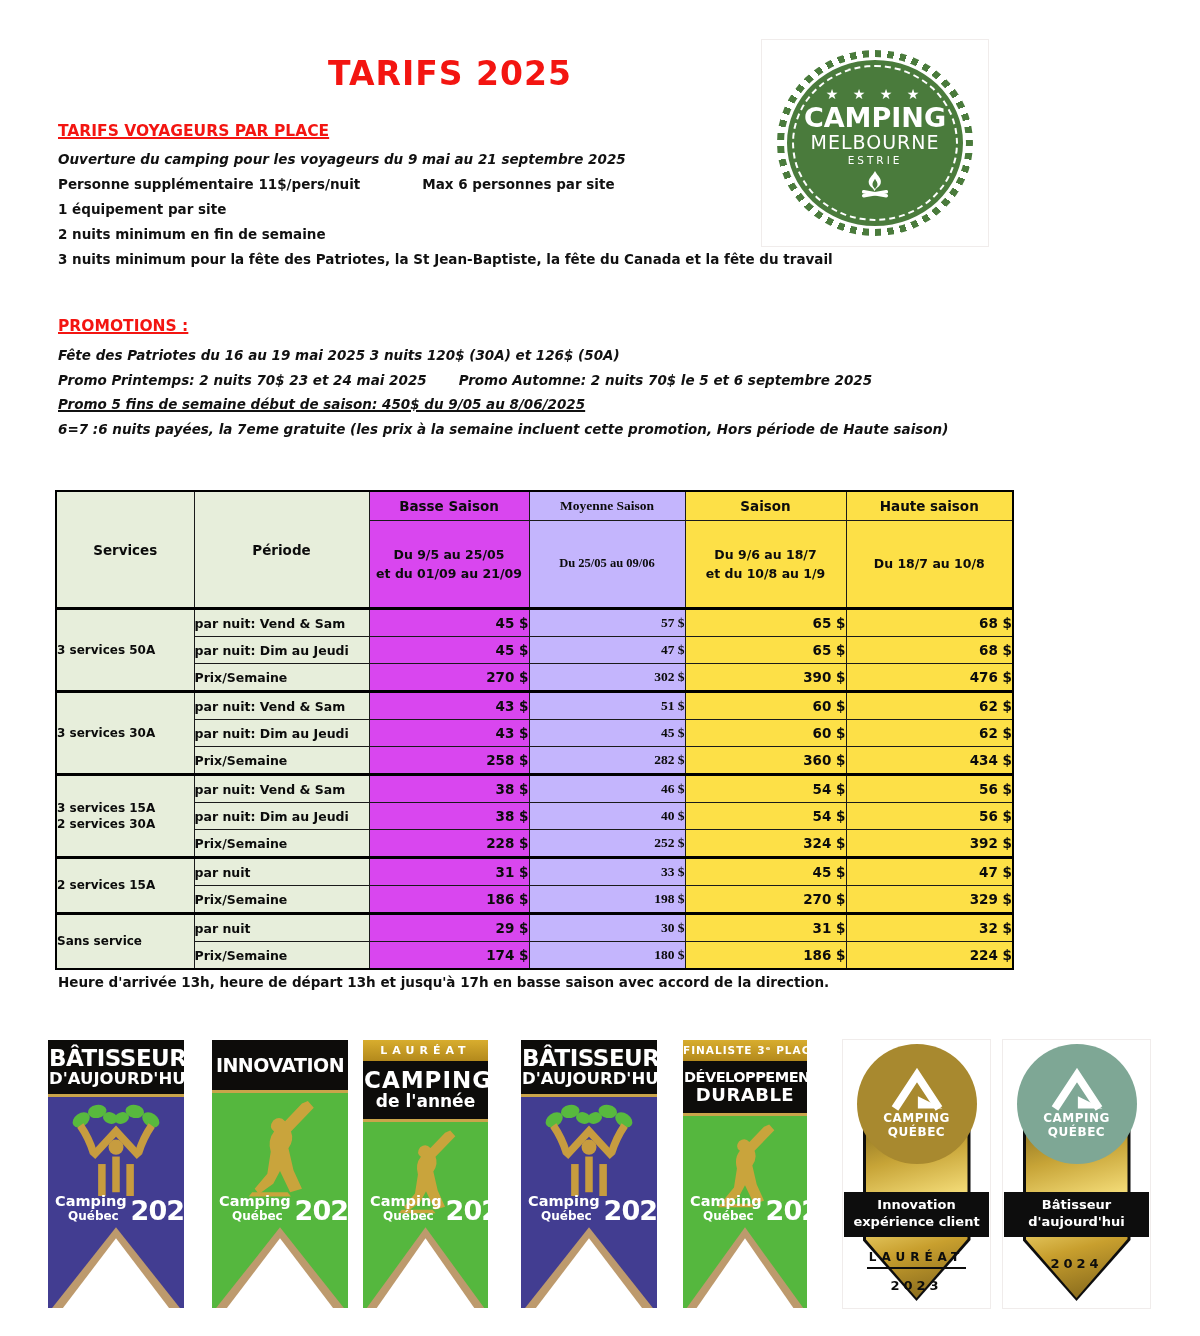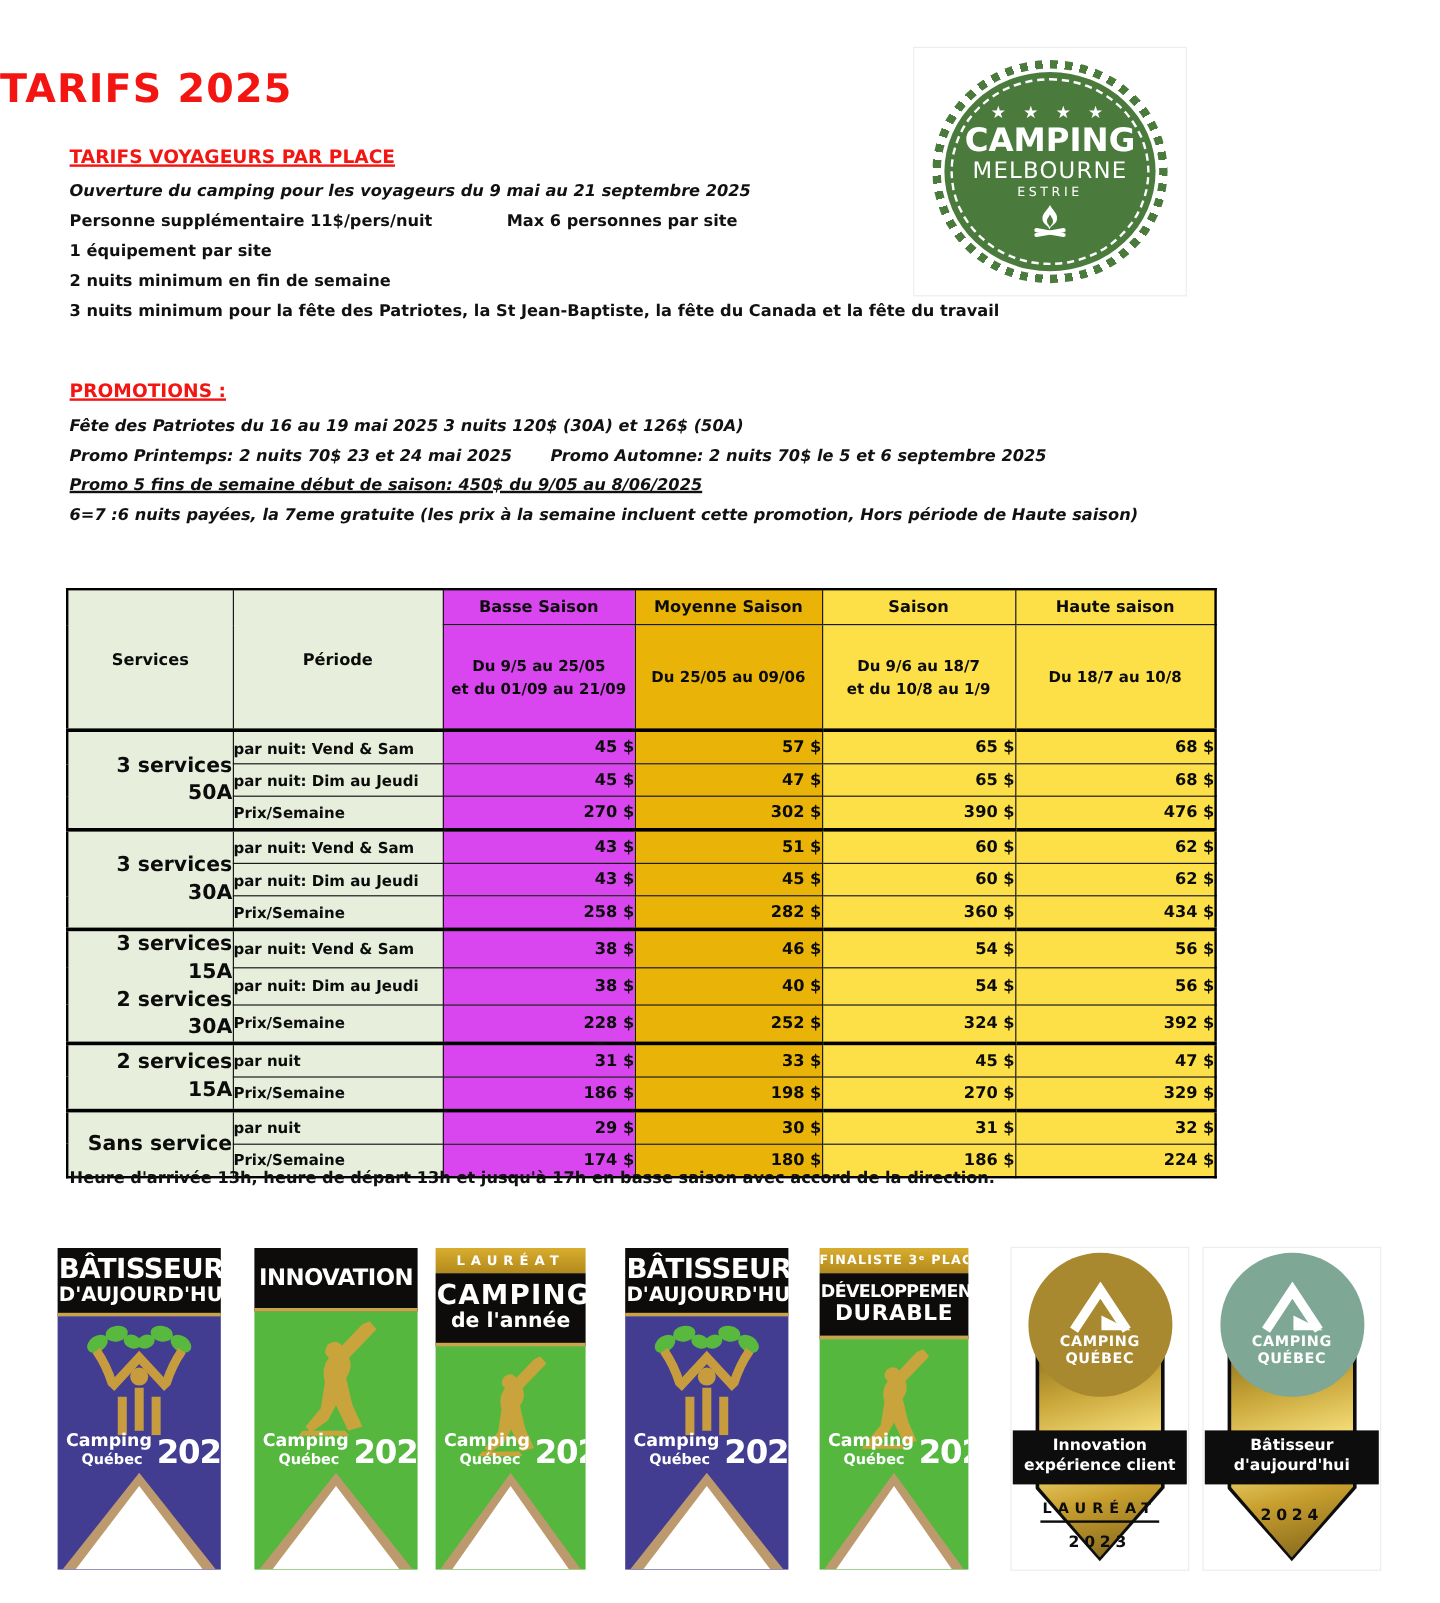--- a/index.html
+++ b/index.html
@@ -1,21 +1,21 @@
 <!DOCTYPE html>
 <html><head>
 <meta charset="utf-8">
 <style>
   html,body{margin:0;padding:0;background:#fff;}
   .page{position:relative;width:1200px;height:1336px;background:#fff;
         font-family:"DejaVu Sans",sans-serif;color:#111;overflow:hidden;}
   .pre{white-space:pre-line;}
 
   
-  .title{position:absolute;top:54px;left:0;width:900px;text-align:left;
+  .title{position:absolute;top:54px;left:0;width:900px;text-align:center;
          font-size:33px;font-weight:bold;color:#f31511;letter-spacing:1px;}
 
   
   .logo-box{position:absolute;left:762px;top:40px;width:226px;height:206px;background:#fff;
             display:flex;align-items:center;justify-content:center;box-shadow:0 0 0 1px #f0eceb;}
   .logo-ring{width:196px;height:186px;border-radius:50%;
              background:repeating-conic-gradient(#4a7b3c 0deg 4deg,#ffffff 4deg 8deg);
              display:flex;align-items:center;justify-content:center;}
   .logo-green{width:176px;height:166px;border-radius:50%;background:#4a7b3c;border:3px solid #fff;
               position:relative;display:flex;flex-direction:column;align-items:center;justify-content:center;}
@@ -39,26 +39,26 @@
   .promo .bold-ln{font-weight:bold;font-style:normal;}
 
   
   table.tarifs{position:absolute;left:55px;top:490px;width:957px;border-collapse:collapse;
                table-layout:fixed;border:2px solid #000;}
   table.tarifs th,table.tarifs td{border:1px solid #1a1a1a;padding:0;font-weight:bold;color:#0c0c0c;}
   tr.h1 th{height:28px;font-size:13.5px;}
   tr.h2 th{height:86px;font-size:12.5px;line-height:1.55;border-bottom:2px solid #000;}
   th.merged{font-size:13.5px;}
   tbody td{height:26px;}
-  td.svc{text-align:right;font-size:17px;line-height:1.35;}
+  td.svc{text-align:left;font-size:12px;line-height:1.35;}
   td.per{text-align:left;font-size:12.5px;padding-left:4px;}
   td.prc{text-align:right;font-size:13.5px;padding-right:7px;}
   .c-light{background:#e7eedb;}
   .c-basse{background:#d946ef;}
-  .c-moy{background:#eab308;}
+  .c-moy{background:#c4b5fd;font-family:Liberation Serif, serif;}
   .c-vert{background:#fde047;}
   tr.gstart td{border-top:3px solid #000;}
 
   
   .notes{position:absolute;left:58px;top:969px;font-size:13.5px;font-weight:bold;}
   .notes .ln{height:26px;line-height:26px;}
 
   
   .badge{position:absolute;top:1040px;height:268px;}
   .b1{left:48px;width:136px;}

